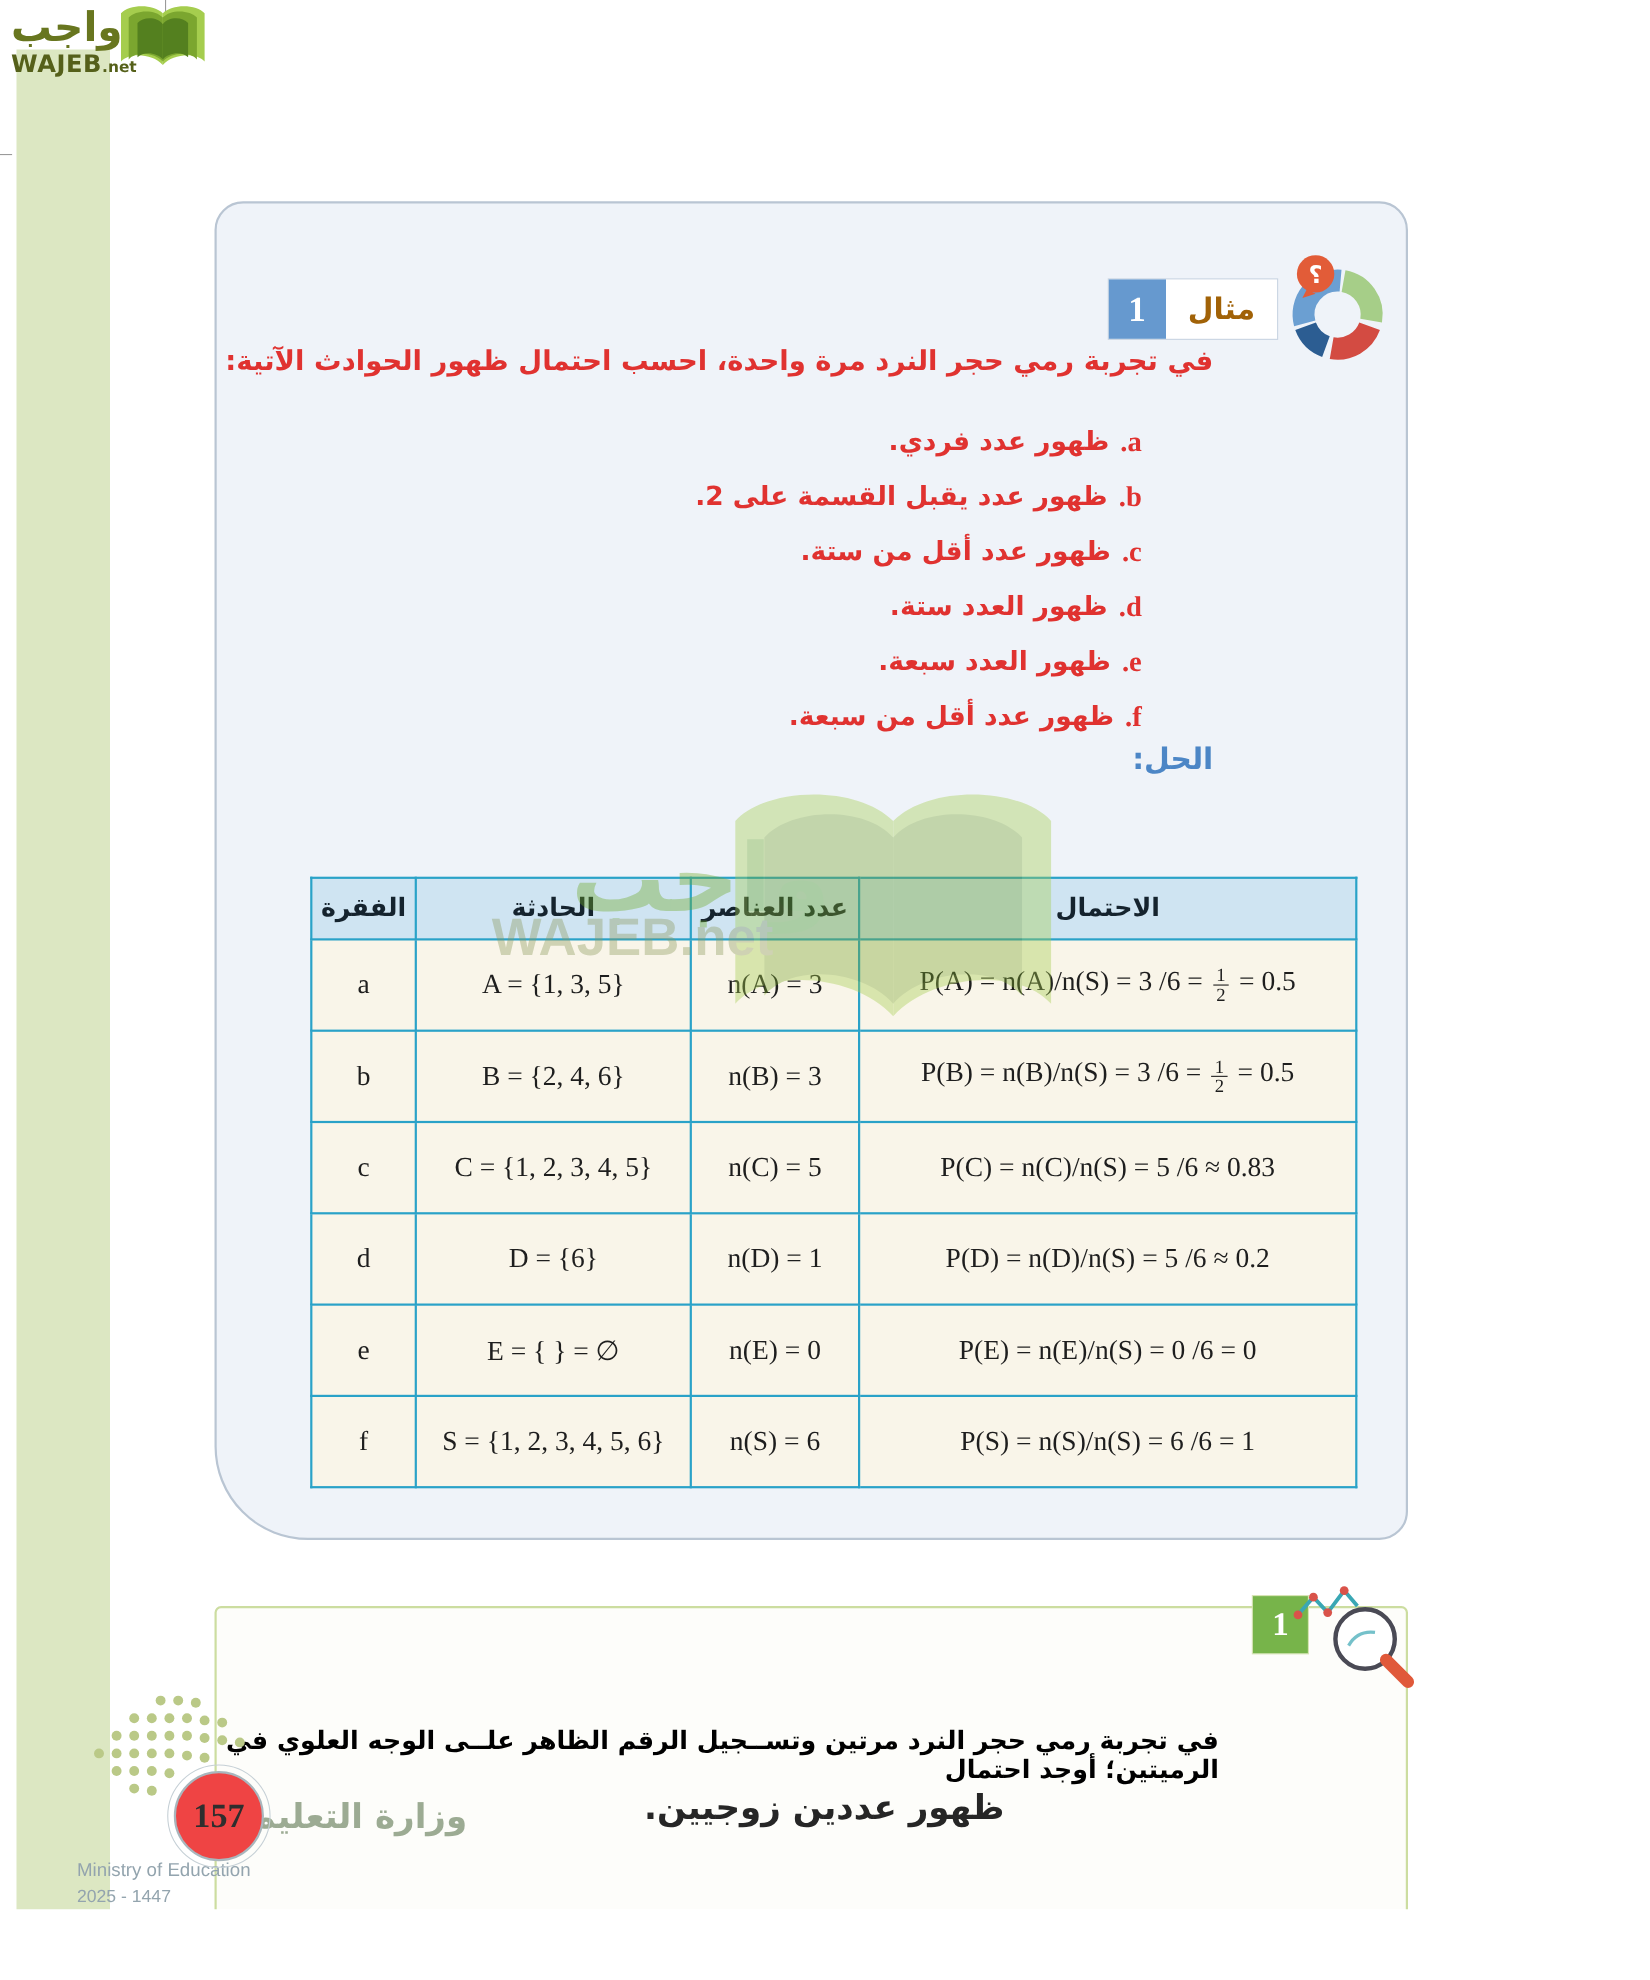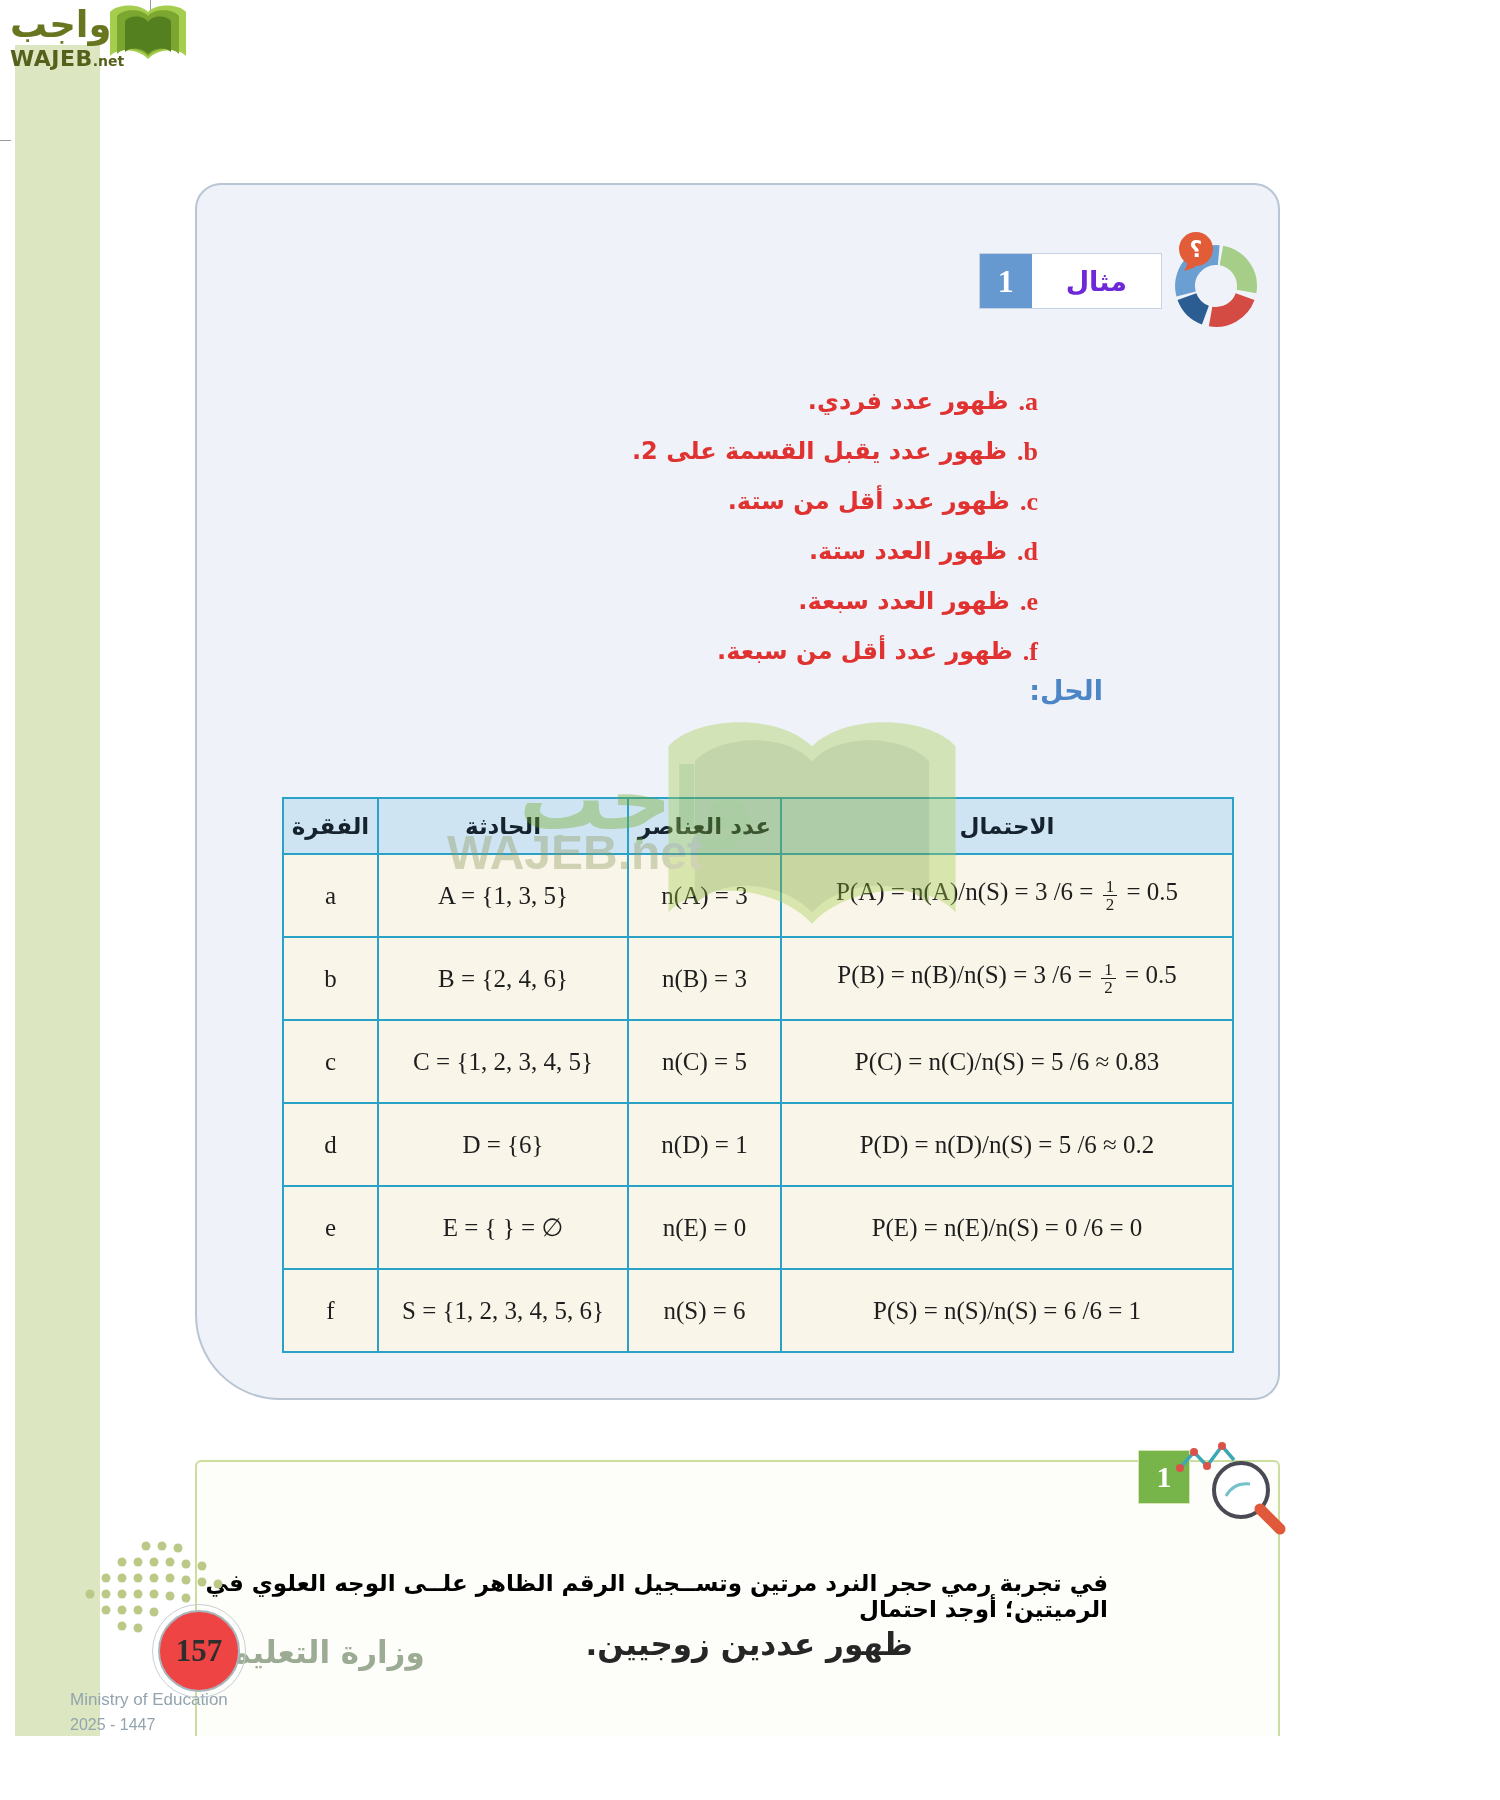--- a/index.html
+++ b/index.html
@@ -22,21 +22,21 @@
 
   
   .exbox{
     left:195px;top:183px;width:1085px;height:1217px;background:#eff3f9;
     border:2px solid #b9c5d3;border-radius:26px 26px 26px 85px;box-sizing:border-box;
   }
   .ex-header{position:absolute;top:42px;right:14px;display:flex;align-items:center;}
   .badge-bar{display:flex;align-items:stretch;background:#ffffff;border:1.5px solid #c7d3e2;height:54px;}
   .badge-num{width:52px;display:flex;align-items:center;justify-content:center;background:#6699cf;color:#fff;
     font-family:"Liberation Serif",serif;font-size:32px;font-weight:bold;}
-  .badge-label{display:flex;align-items:center;padding:0 34px;color:#6d28d9;font-size:27px;font-weight:bold;}
+  .badge-label{display:flex;align-items:center;padding:0 20px;color:#a16207;font-size:27px;font-weight:bold;}
   .donut{margin-left:4px;margin-right:-2px;}
 
   .intro{right:175px;top:128px;direction:rtl;color:#e03230;font-size:25px;font-weight:bold;}
   .items{right:240px;top:202px;direction:rtl;display:flex;flex-direction:column;gap:21px;}
   .item{display:flex;gap:10px;color:#e03230;font-size:24px;font-weight:bold;line-height:29px;}
   .item .letter{font-family:"Liberation Serif","DejaVu Serif",serif;font-size:26px;}
   .sol-label{right:175px;top:490px;direction:rtl;color:#4c86c6;font-size:27px;font-weight:bold;}
   .sol-intro{right:175px;top:556px;direction:rtl;color:#1d1d1d;font-size:24px;font-weight:bold;}
   .sol-intro .math{direction:ltr;unicode-bidi:isolate;font-family:"Liberation Serif","DejaVu Serif",serif;font-size:27px;font-weight:normal;}
 
@@ -117,20 +117,21 @@
           <path d="M74.1,55.6 A31,31 0 0 1 39.6,75.5" fill="none" stroke="#d34b42" stroke-width="20"></path>
           <path d="M34.4,74.1 A31,31 0 0 1 15.9,55.6" fill="none" stroke="#2c5d92" stroke-width="20"></path>
           <path d="M15.1,53.0 A31,31 0 0 1 47.7,14.1" fill="none" stroke="#6b9fd2" stroke-width="20"></path>
         </g>
         <circle cx="30" cy="22" r="17" fill="#e25c38"></circle>
         <path d="M22,36 L18,44 L30,40 Z" fill="#e25c38"></path>
         <text x="30" y="30" text-anchor="middle" font-size="22" font-weight="bold" fill="#ffffff">؟</text>
       </svg>
     </div>
 
+    <div class="abs intro">في تجربة رمي حجر النرد مرة واحدة، احسب احتمال ظهور الحوادث الآتية:</div>
 
     <div class="abs items">
       <div class="item">
           <span class="letter">a.</span>
           <span>ظهور عدد فردي.</span>
         </div>
       <div class="item">
           <span class="letter">b.</span>
           <span>ظهور عدد يقبل القسمة على 2.</span>
         </div>

